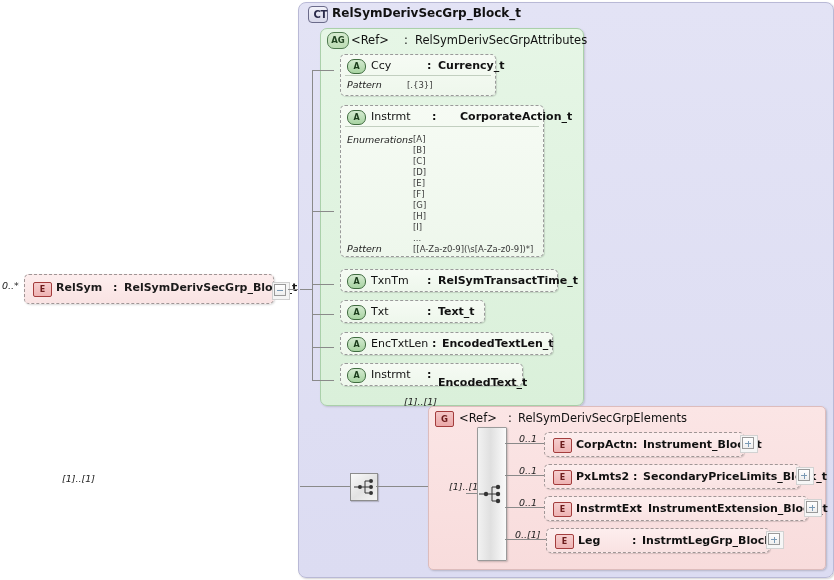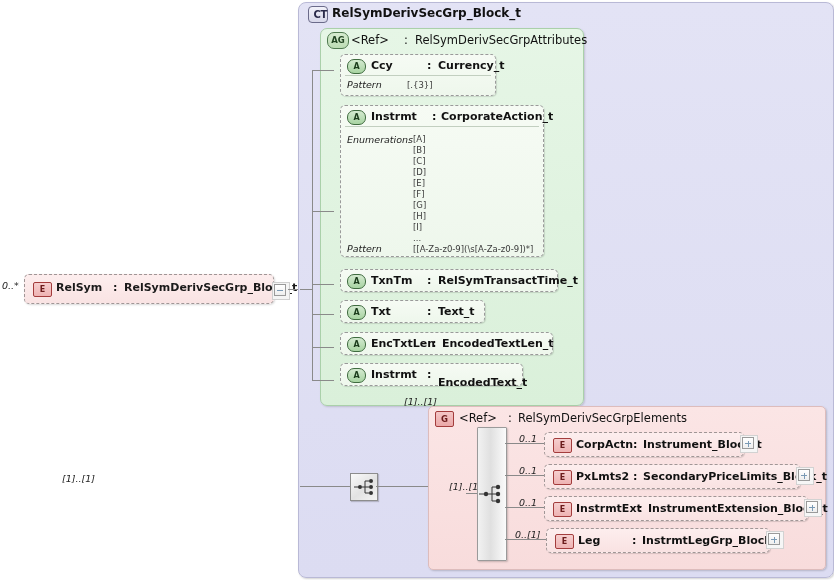--- a/index.html
+++ b/index.html
@@ -80,21 +80,21 @@
     left: 6px; top: 4px;
     width: 17px; height: 13px;
     border: 1px solid #3f6b3f;
     border-radius: 7px;
     background: linear-gradient(180deg,#d4ead0,#a8d4a2);
     font-size: 8px; line-height: 13px; text-align: center;
     font-weight: bold; color: #1d3d1d;
   }
   .a-name {
     position: absolute; left: 30px; top: 4px;
-    font-size: 11px; font-weight: bold; color: #111;
+    font-size: 11px; font-weight: normal; color: #111;
     white-space: nowrap;
   }
   .a-type {
     position: absolute; top: 4px;
     font-size: 11px; font-weight: bold; color: #111;
     white-space: nowrap;
   }
   .facet-sep {
     border-top: 1px solid #c2cfc0;
     margin: 0 4px;
@@ -252,21 +252,21 @@
   <div class="facet-sep"></div>
   <div class="facet-label" style="left:6px; top:24px;">Pattern</div>
   <div class="facet-val" style="left:66px; top:25px;">[.{3}]</div>
 </div>
 
 <div class="abs attr-box" style="left:340px; top:105px; width:202px; height:150px;">
   <div class="attr-head">
     <div class="a-badge">A</div>
     <div class="a-name">Instrmt</div>
     <div class="a-type" style="left:91px;">:</div>
-    <div class="a-type" style="left:100px;">CorporateAction_t</div>
+    <div class="a-type" style="left:119px;">CorporateAction_t</div>
   </div>
   <div class="facet-sep"></div>
   <div class="facet-label" style="left:6px; top:28px;">Enumerations</div>
   <div class="abs" id="enum-list" style="left:72px; top:28px;">
       <div class="facet-val" style="position: static; line-height: 11px;">[A]</div>
       <div class="facet-val" style="position: static; line-height: 11px;">[B]</div>
       <div class="facet-val" style="position: static; line-height: 11px;">[C]</div>
       <div class="facet-val" style="position: static; line-height: 11px;">[D]</div>
       <div class="facet-val" style="position: static; line-height: 11px;">[E]</div>
       <div class="facet-val" style="position: static; line-height: 11px;">[F]</div>

